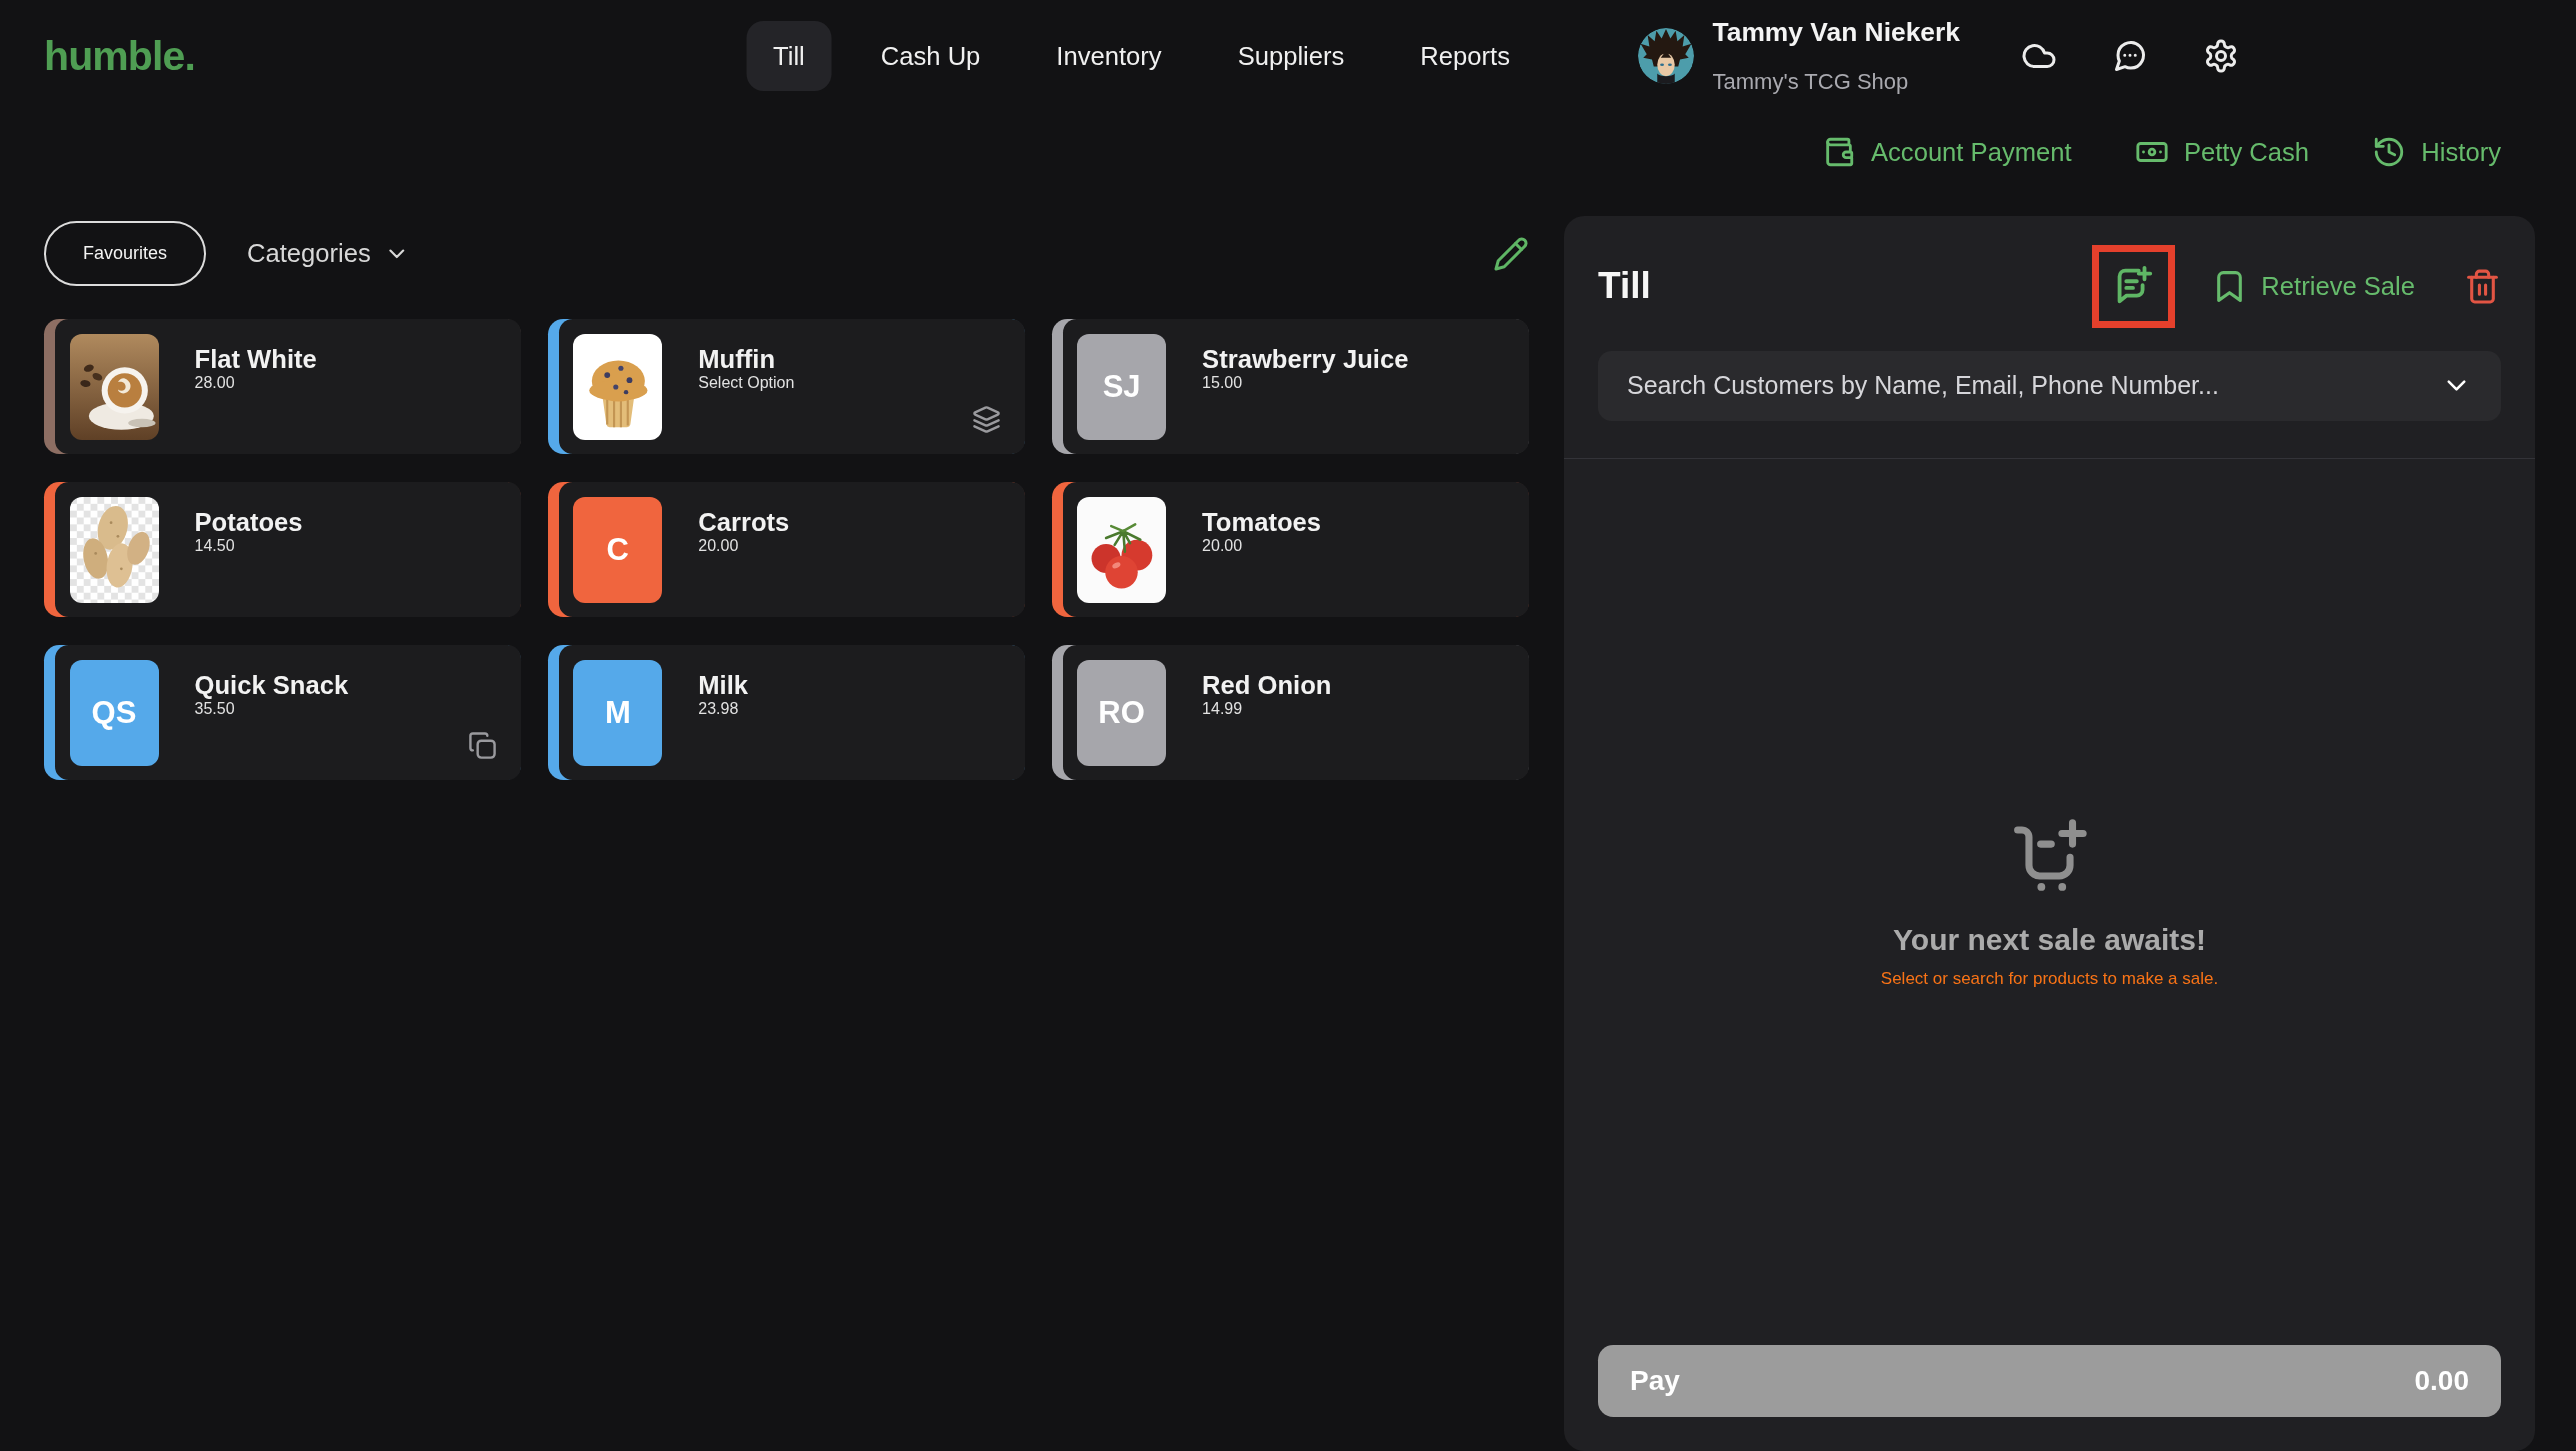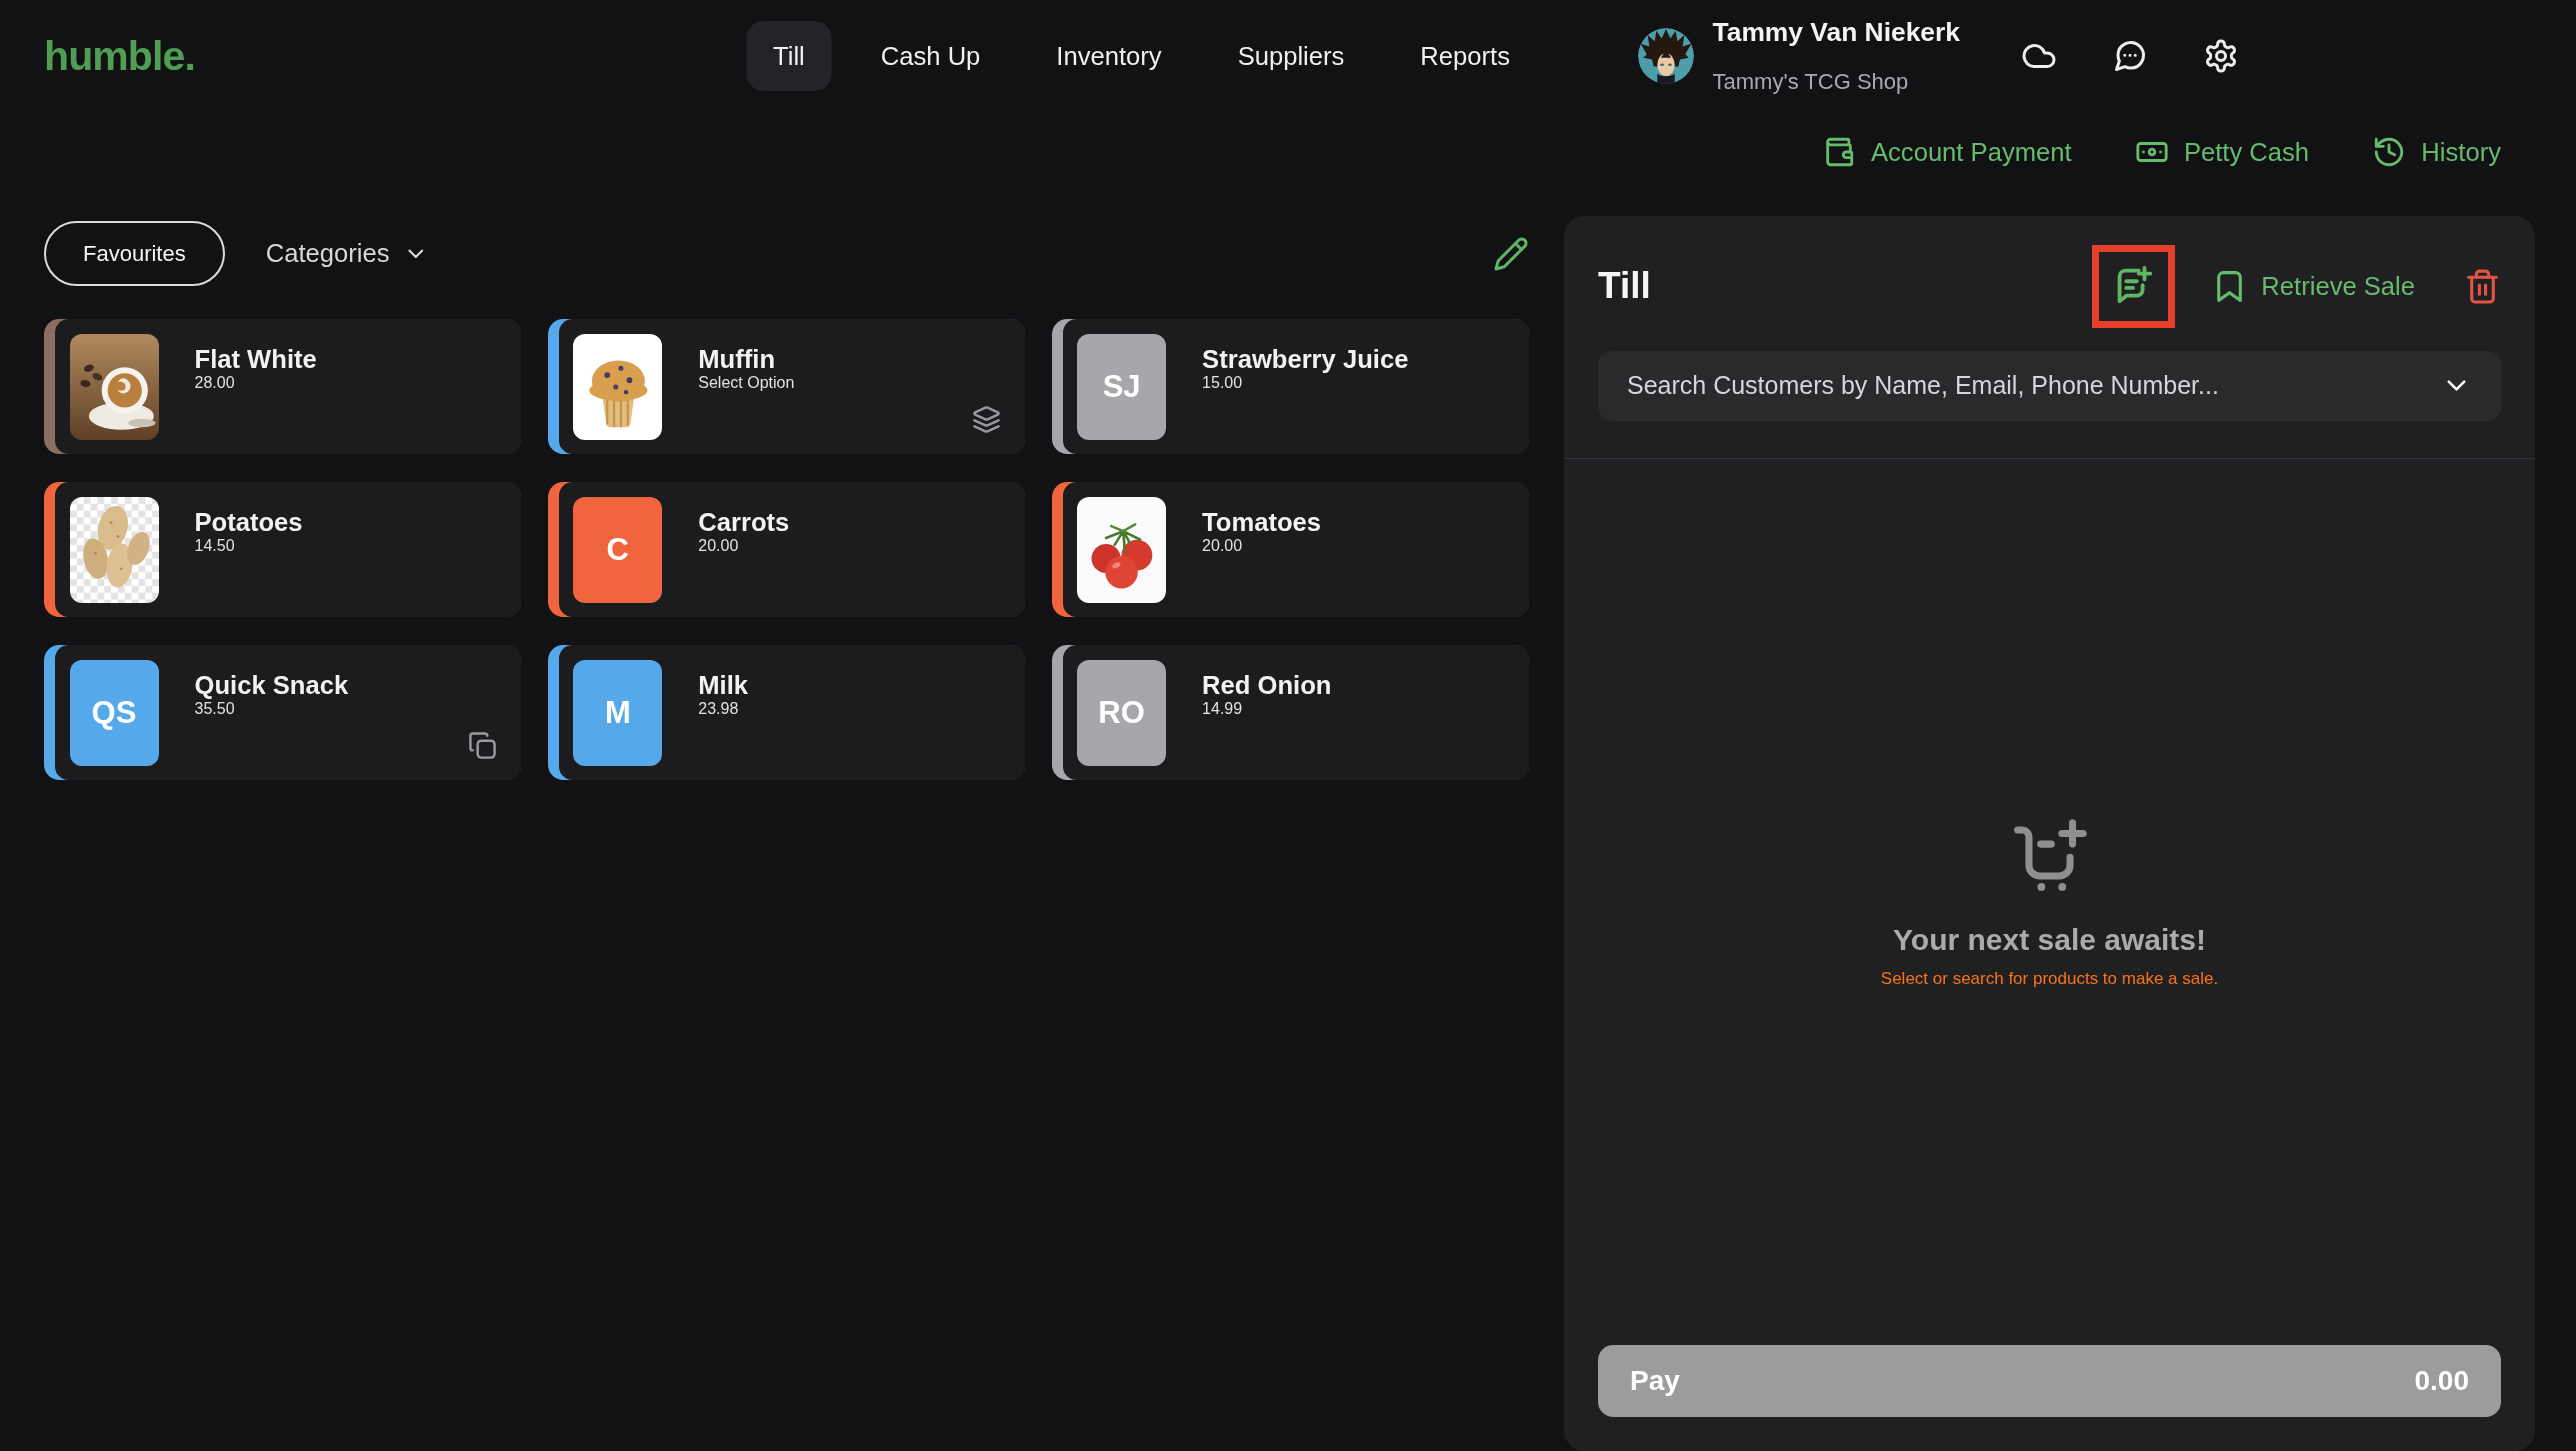--- a/index.html
+++ b/index.html
@@ -34,21 +34,21 @@
   .product-search input::placeholder, .customer-search input::placeholder { color:#d6d6da; opacity:1; }
   .chev { width:31px; height:31px; color:#ffffff; flex:none; cursor:pointer; }
 
   
   .quick-actions { position:absolute; left:1564px; top:119px; width:937px; height:66px; display:flex; justify-content:flex-end; align-items:center; gap:63px; }
   .qa { display:flex; align-items:center; gap:15.3px; color:#66bb6c; font-size:25.6px; cursor:pointer; white-space:nowrap; }
   .qa svg { width:34px; height:34px; }
 
   
   .filters { position:absolute; left:44px; top:221px; width:1485px; height:65px; display:flex; align-items:center; }
-  .fav-pill { height:65px; padding:0 37px; border:2.6px solid #dcdcdc; border-radius:36px; display:flex; align-items:center; font-size:22px; color:#f4f4f4; cursor:pointer; }
+  .fav-pill { height:65px; padding:0 37px; border:2.6px solid #dcdcdc; border-radius:36px; display:flex; align-items:center; font-size:18px; color:#f4f4f4; cursor:pointer; }
   .categories { margin-left:41px; display:flex; align-items:center; gap:13.6px; font-size:25.6px; color:#d8d8d8; cursor:pointer; }
   .categories .chev { width:25.6px; height:25.6px; color:#d8d8d8; }
   .edit-btn { margin-left:auto; color:#5fb665; cursor:pointer; }
   .edit-btn svg { width:36px; height:36px; }
 
   
   .grid { position:absolute; left:44px; top:319px; width:1485px; display:grid; grid-template-columns:repeat(3,1fr); column-gap:26.4px; row-gap:28px; }
   .card { height:135px; border-radius:15.3px; display:flex; cursor:pointer; }
   .card-body { flex:1; margin-left:11px; background:#1c1c1e; border-radius:13.6px; display:flex; align-items:center; padding:0 22px 0 14.5px; position:relative; }
   .tile { width:89px; height:106px; border-radius:12px; overflow:hidden; flex:none; display:flex; align-items:center; justify-content:center; }

